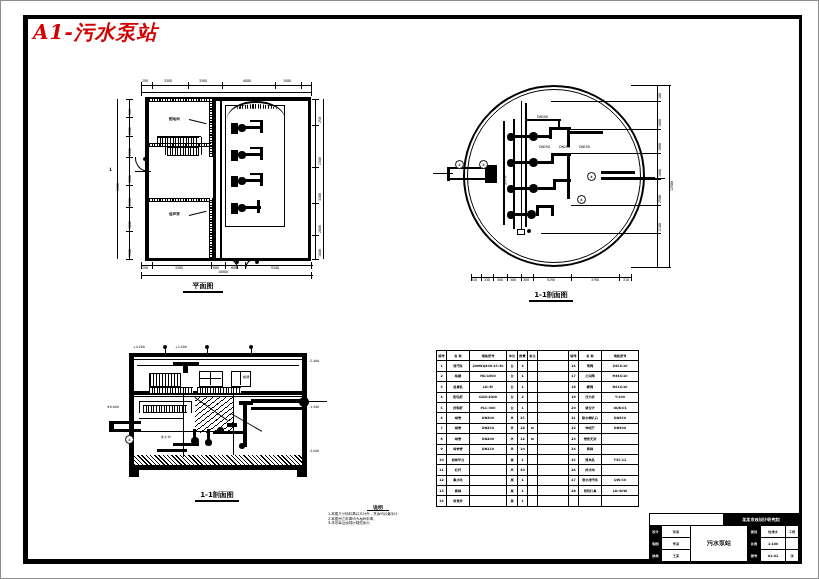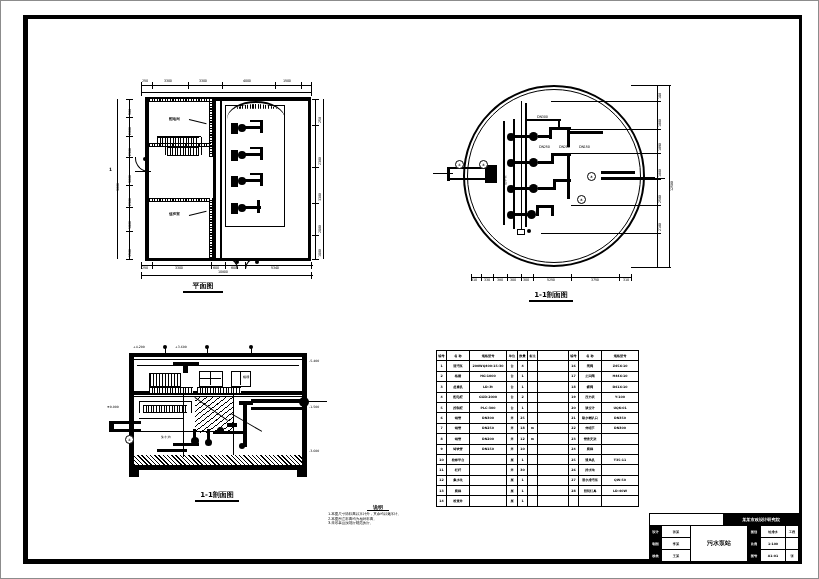--- a/index.html
+++ b/index.html
@@ -364,20 +364,21 @@
     white-space: nowrap;
   }
 </style>
 </head>
 <body>
 
 <div id="page">
 
   <div id="sheet-frame"></div>
 
+  <div id="drawing-title">A1-污水泵站</div>
 
 
   <div class="view" id="plan-view">
 
     <div class="dim-line-h" style="left:36px; top:6px; width:170px;"></div>
     <div class="dim-tick" style="left:36px;  top:3px;"></div>
     <div class="dim-tick" style="left:47px;  top:3px;"></div>
     <div class="dim-tick" style="left:83px;  top:3px;"></div>
     <div class="dim-tick" style="left:117px; top:3px;"></div>
     <div class="dim-tick" style="left:170px; top:3px;"></div>

